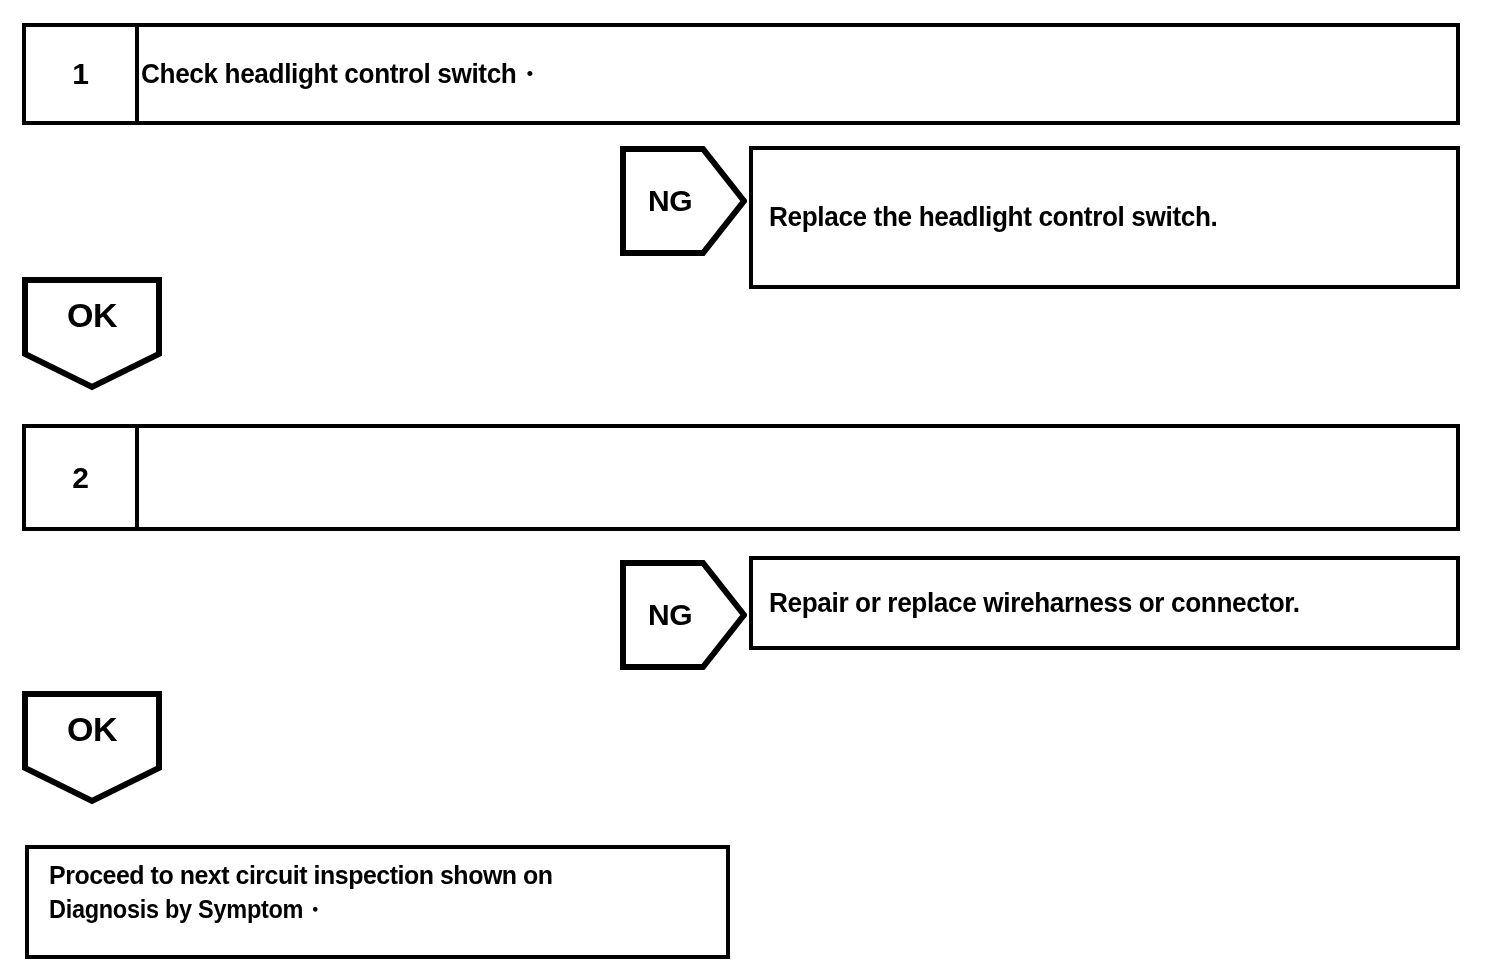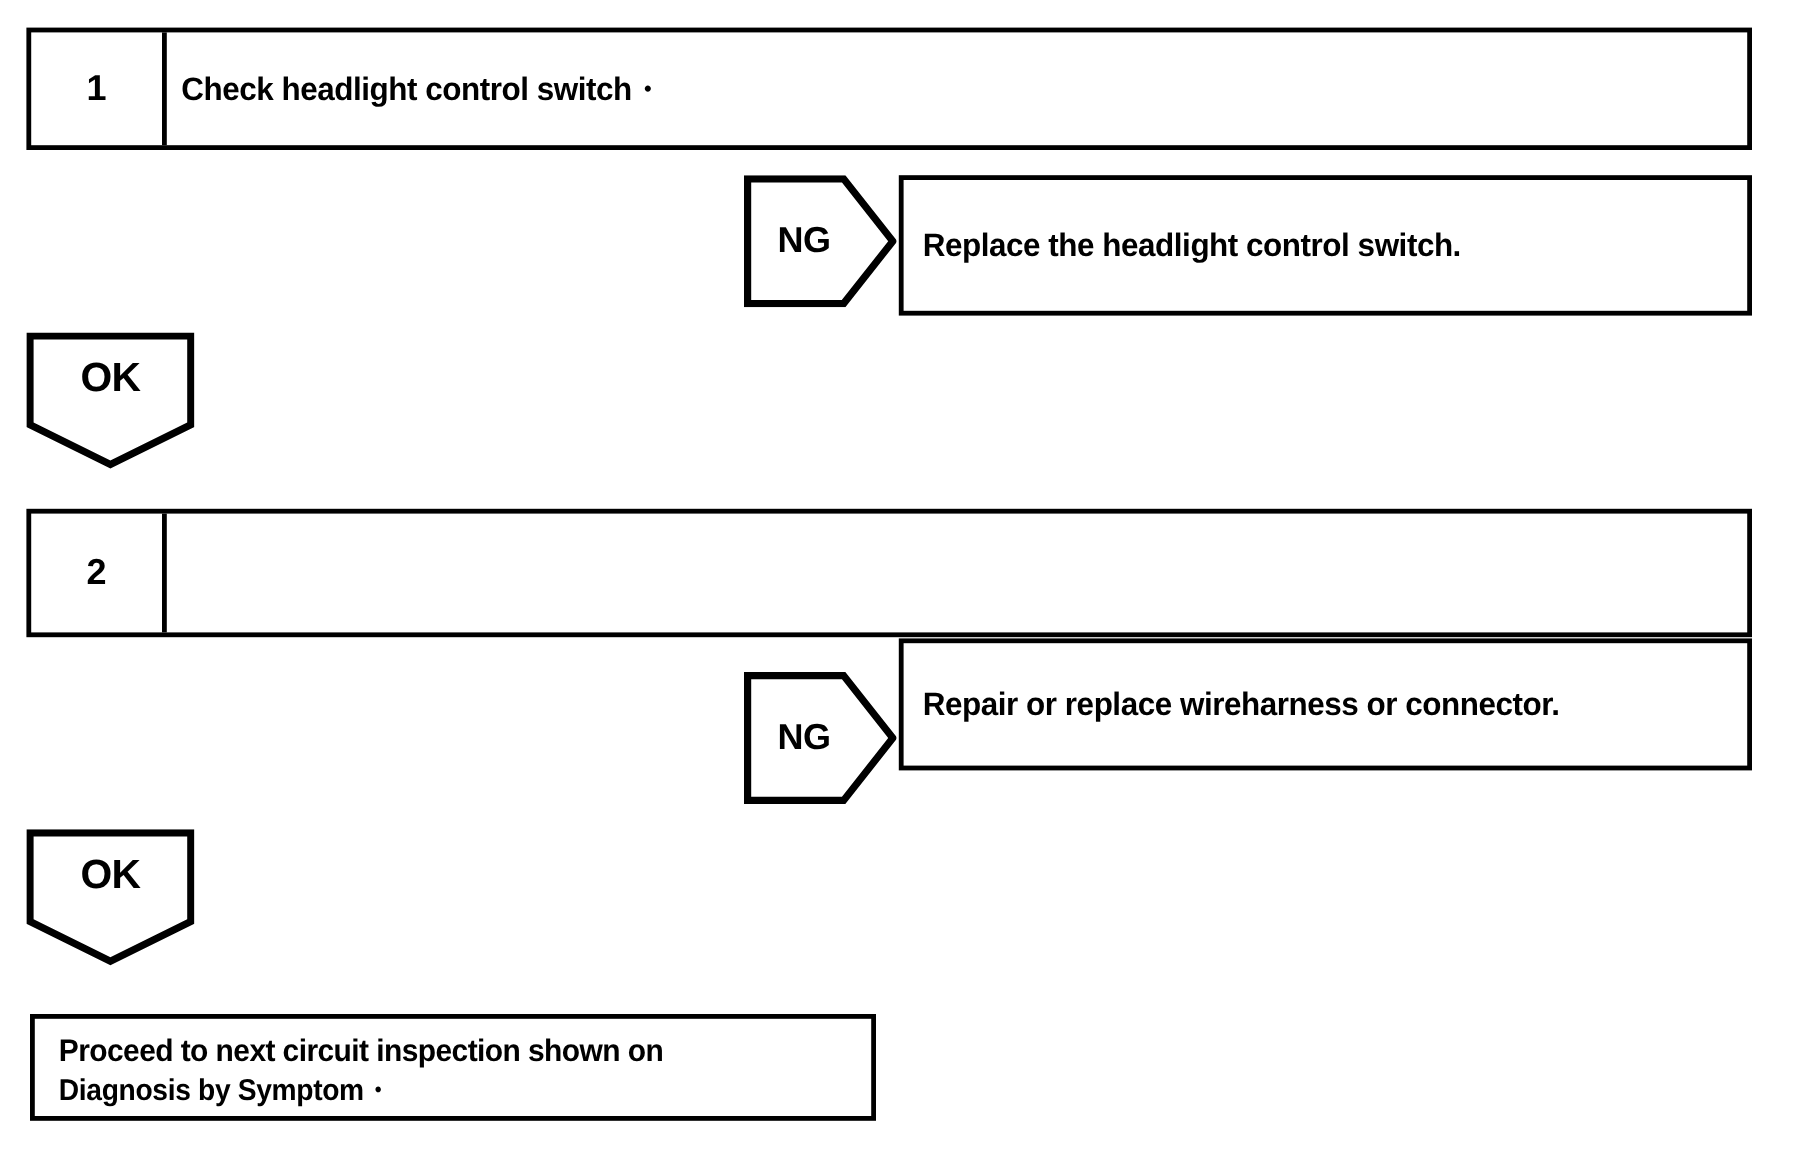--- a/index.html
+++ b/index.html
@@ -38,21 +38,21 @@
     align-items: center;
     justify-content: center;
     font-size: 30px;
     font-weight: bold;
     letter-spacing: 0px;
   }
   .step-text {
     flex: 1 1 auto;
     display: flex;
     align-items: center;
-    padding: 0 12px;
+    padding: 0 2px;
   }
   .step-text .lines {
     font-size: 27px;
     font-weight: bold;
     line-height: 1.22;
     letter-spacing: -0.4px;
     transform: scaleX(0.97);
     transform-origin: left center;
     white-space: pre-line;
   }
@@ -146,21 +146,21 @@
     </div>
   </div>
 
   <div class="ng-shape" style="left:620px; top:146px; width:127px; height:110px;">
     <svg width="127" height="110" viewBox="0 0 127 110">
       <polygon points="3,3 83,3 124,55 83,107 3,107" fill="#ffffff" stroke="#000000" stroke-width="6" stroke-linejoin="miter"></polygon>
     </svg>
     <div class="ng-label">NG</div>
   </div>
 
-  <div class="abs result-box" style="left:749px; top:146px; width:711px; height:117px;">
+  <div class="abs result-box" style="left:749px; top:146px; width:711px; height:143px;">
     <div class="lines">Replace the headlight control switch.</div>
   </div>
 
   <div class="ok-shape" style="left:22px; top:277px; width:140px; height:114px;">
     <svg width="140" height="114" viewBox="0 0 140 114">
       <polygon points="3,3 137,3 137,77 70,110 3,77" fill="#ffffff" stroke="#000000" stroke-width="6" stroke-linejoin="miter"></polygon>
     </svg>
     <div class="ok-label">OK</div>
   </div>
 
@@ -168,29 +168,29 @@
     <div class="step-num">2</div>
   </div>
 
   <div class="ng-shape" style="left:620px; top:560px; width:127px; height:110px;">
     <svg width="127" height="110" viewBox="0 0 127 110">
       <polygon points="3,3 83,3 124,55 83,107 3,107" fill="#ffffff" stroke="#000000" stroke-width="6" stroke-linejoin="miter"></polygon>
     </svg>
     <div class="ng-label">NG</div>
   </div>
 
-  <div class="abs result-box" style="left:749px; top:532px; width:711px; height:110px;">
+  <div class="abs result-box" style="left:749px; top:556px; width:711px; height:94px;">
     <div class="lines">Repair or replace wireharness or connector.</div>
   </div>
 
   <div class="ok-shape" style="left:22px; top:691px; width:140px; height:114px;">
     <svg width="140" height="114" viewBox="0 0 140 114">
       <polygon points="3,3 137,3 137,77 70,110 3,77" fill="#ffffff" stroke="#000000" stroke-width="6" stroke-linejoin="miter"></polygon>
     </svg>
     <div class="ok-label">OK</div>
   </div>
 
-  <div class="abs final-box" style="left:25px; top:845px; width:705px; height:89px;">
+  <div class="abs final-box" style="left:25px; top:845px; width:705px; height:114px;">
     <div class="final-line-1">Proceed to next circuit inspection shown on</div>
     <div class="final-line-2">Diagnosis by Symptom・</div>
   </div>
 
 </div>
 
 </body></html>

